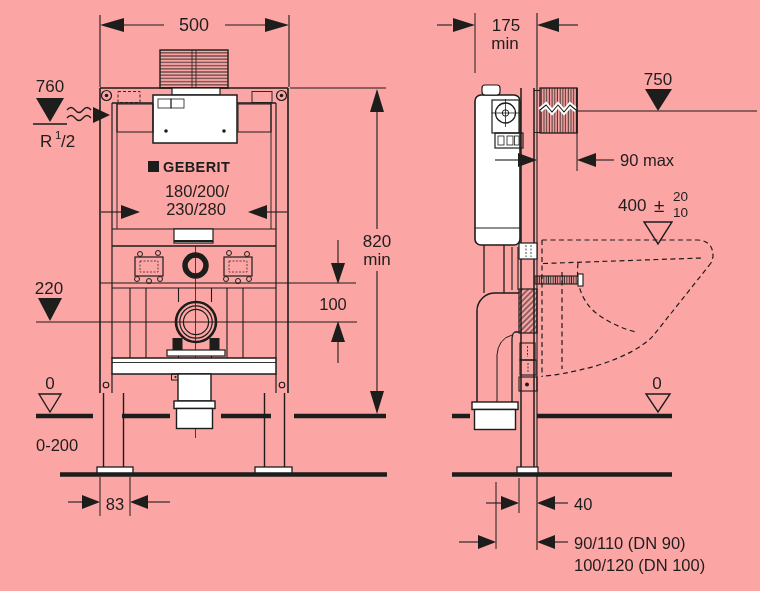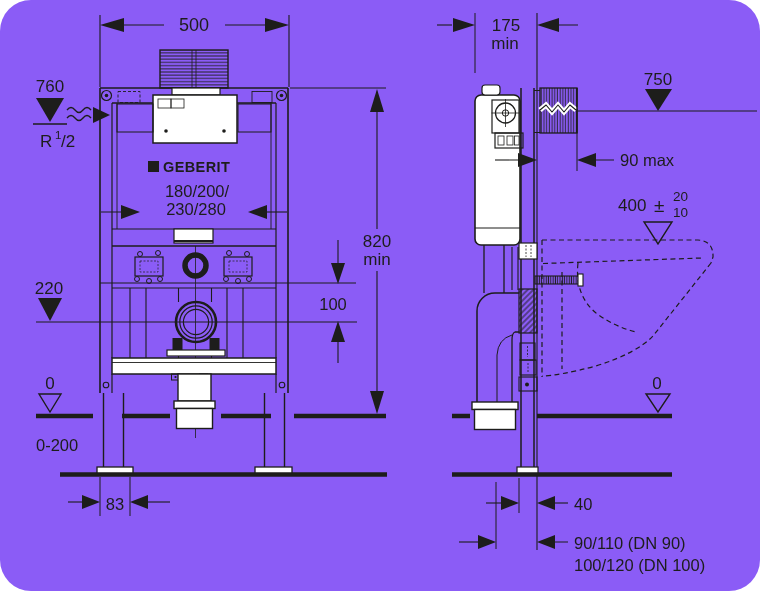--- a/index.html
+++ b/index.html
@@ -1,16 +1,16 @@
 <!DOCTYPE html>
 <html><head>
 <meta charset="utf-8">
 <style>
   html,body{margin:0;padding:0;background:#fff;}
-  .stage{position:relative;width:760px;height:591px;background:#8b5cf6;overflow:hidden;border-radius:31px;}
+  .stage{position:relative;width:760px;height:591px;background:#fca5a5;overflow:hidden;}
   svg{display:block;}
   text{font-family:"Liberation Sans","DejaVu Sans",sans-serif;fill:#1d1d1b;}
   .t18{font-size:18px;}
   .t17{font-size:17px;}
   .t16{font-size:16.5px;}
   .t13{font-size:13.5px;}
   .t11{font-size:11.5px;}
   .t19{font-size:19px;}
   .logo{font-size:14.5px;font-weight:bold;letter-spacing:.4px;}
   .ln{stroke:#1d1d1b;fill:none;}

